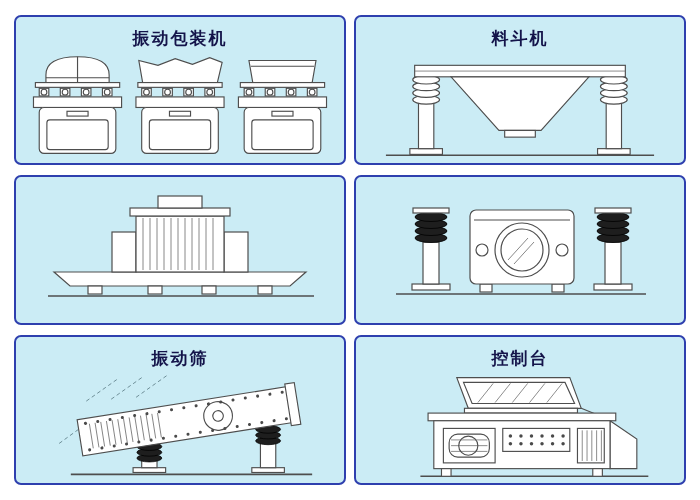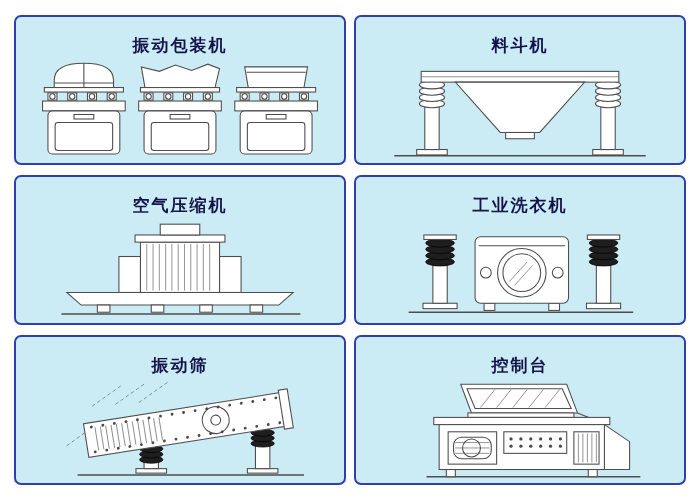--- a/index.html
+++ b/index.html
@@ -13,21 +13,21 @@
     grid-template-rows:150px 150px 150px;
     column-gap:8px; row-gap:10px;
     background:#ffffff;
   }
   .panel {
     background:#cbecf5;
     border:2px solid #2e3fae;
     border-radius:7px;
     overflow:hidden;
     display:flex; flex-direction:column; align-items:center;
-    padding-top:18px;
+    padding-top:11px;
   }
   .panel-title {
     font-size:17px; font-weight:600;
     color:#14144a; line-height:22px; letter-spacing:2px;
     text-align:center;
   }
   svg { display:block; }
   .sh { fill:#ffffff; stroke:#4e4e4e; stroke-width:1.2; }
   .ln { fill:none; stroke:#4e4e4e; stroke-width:1.2; }
   .thin { fill:none; stroke:#6a6a6a; stroke-width:0.8; }
@@ -121,21 +121,20 @@
       <g>
         <rect class="sh" x="52" y="16" width="220" height="12"></rect>
         <line class="thin" x1="52" y1="22" x2="272" y2="22"></line>
         <polygon class="sh" points="90,28 234,28 184,84 140,84"></polygon>
         <rect class="sh" x="146" y="84" width="32" height="7"></rect>
       </g>
     </svg>
   </section>
 
   <section class="panel">
-    <h2 class="panel-title">空气压缩机</h2>
     <svg width="324" height="118" viewBox="0 0 324 118">
       <line class="gnd" x1="30" y1="108" x2="296" y2="108"></line>
       <g>
         <polygon class="sh" points="36,84 288,84 272,98 52,98"></polygon>
         <rect class="sh" x="70" y="98" width="14" height="8"></rect>
         <rect class="sh" x="130" y="98" width="14" height="8"></rect>
         <rect class="sh" x="184" y="98" width="14" height="8"></rect>
         <rect class="sh" x="240" y="98" width="14" height="8"></rect>
       </g>
       <g>
@@ -153,21 +152,20 @@
         <line class="thin" x1="181" y1="30" x2="181" y2="82"></line>
           <line class="thin" x1="188" y1="30" x2="188" y2="82"></line>
         <line class="thin" x1="195" y1="30" x2="195" y2="82"></line>
         <rect class="sh" x="112" y="20" width="100" height="8"></rect>
         <rect class="sh" x="140" y="8" width="44" height="12"></rect>
       </g>
     </svg>
   </section>
 
   <section class="panel">
-    <h2 class="panel-title">工业洗衣机</h2>
     <svg width="324" height="118" viewBox="0 0 324 118">
       <line class="gnd" x1="38" y1="106" x2="288" y2="106"></line>
       <g>
         <rect class="sh" x="54" y="96" width="38" height="6"></rect>
         <rect class="sh" x="65" y="54" width="16" height="42"></rect>
         <ellipse class="dk" cx="73" cy="50" rx="16" ry="4.5"></ellipse>
         <ellipse class="dk" cx="73" cy="43" rx="16" ry="4.5"></ellipse>
         <ellipse class="dk" cx="73" cy="36" rx="16" ry="4.5"></ellipse>
         <ellipse class="dk" cx="73" cy="29" rx="16" ry="4.5"></ellipse>
         <rect class="sh" x="55" y="20" width="36" height="5"></rect>

